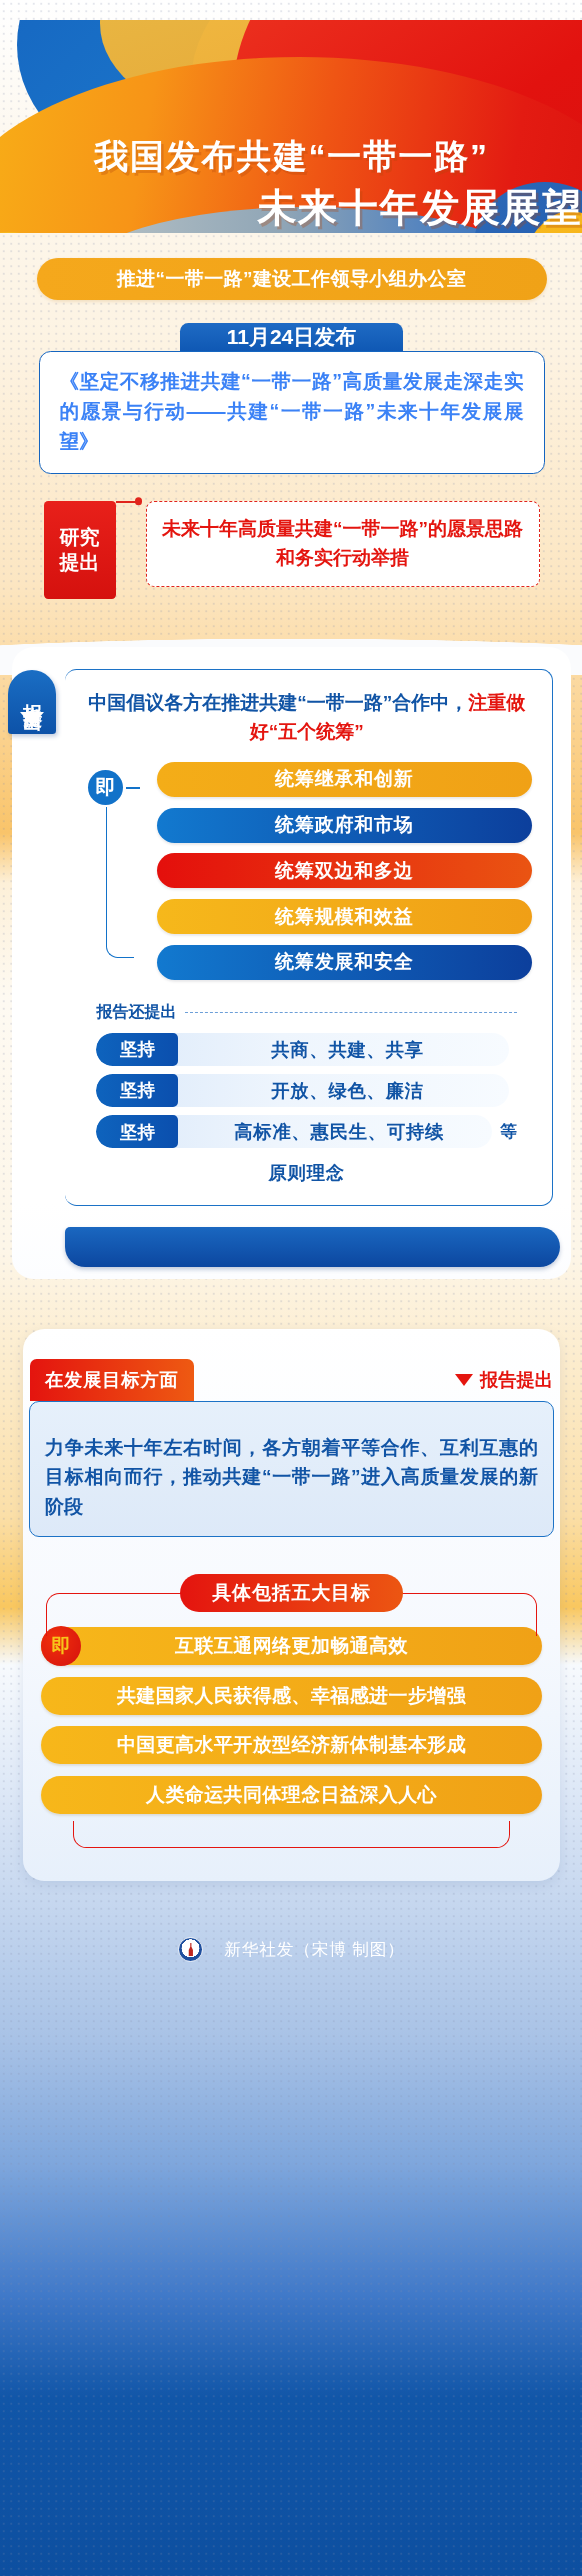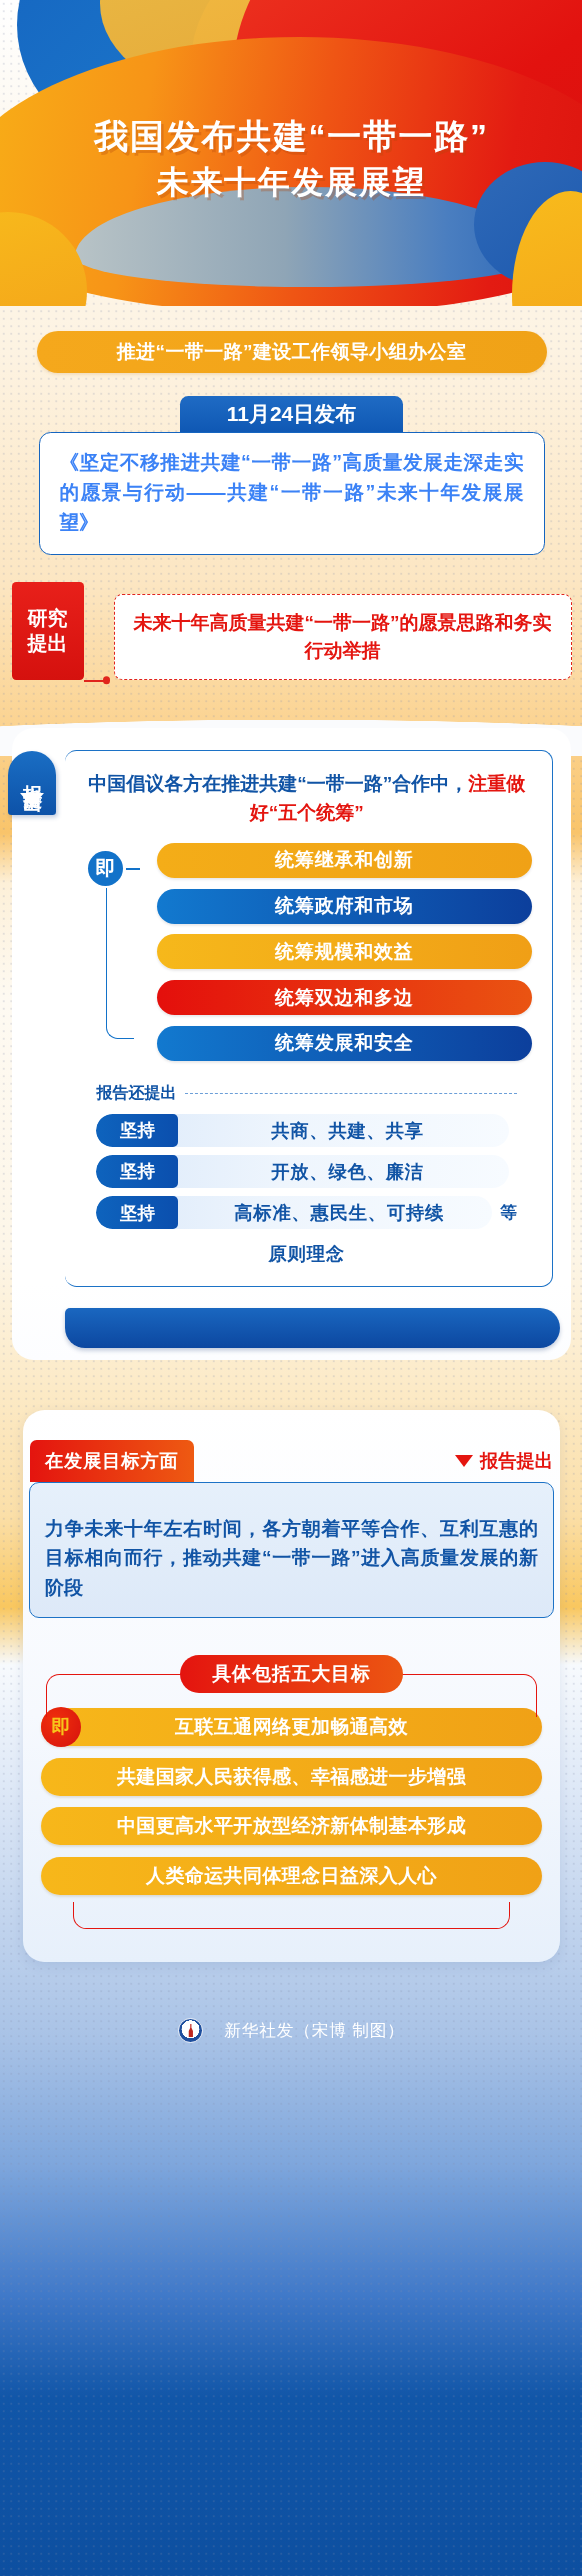--- a/index.html
+++ b/index.html
@@ -28,21 +28,21 @@
   
   .dots {
     position: absolute; inset: 0;
     background-image: radial-gradient(rgba(130,140,170,.22) 0.8px, transparent 0.9px);
     background-size: 7.5px 7.5px;
     pointer-events: none;
     z-index: 1;
   }
 
   
-  .header { position: relative; height: 306px; overflow: hidden; z-index: 3; }
+  .header { position: relative; height: 213px; overflow: hidden; z-index: 3; margin-top: 20px; }
   .blob { position: absolute; border-radius: 50%; }
   .b-blue {
     width: 275px; height: 250px; left: 16.7px; top: -100px;
     background: linear-gradient(135deg,#1565c0 0%,#1a72c8 60%,#8fa4ad 100%);
   }
   .b-gray {
     width: 350px; height: 275px; left: 191px; top: -75px;
     background: linear-gradient(160deg,#b9c2c2 0%,#93a6b4 55%,#5f84ae 100%);
   }
   .b-yellowtop {
@@ -83,41 +83,41 @@
     text-align: center; z-index: 5;
   }
   .title-line {
     color: #fff;
     font-size: 34px;
     font-weight: bold;
     letter-spacing: 1.7px;
     line-height: 1.42;
     text-shadow: 2.5px 3.3px 0 rgba(180,70,10,.30);
   }
-  .title-line.l2 { font-size: 32px; }
+  .title-line.l2 { font-size: 39px; text-align: right; }
 
   
   .content { position: relative; z-index: 4; }
 
   
   .org-pill {
     margin: 25px auto 0;
     width: 510px; height: 42px;
     background: linear-gradient(90deg,#f5a81c 0%,#f0a217 100%);
     border-radius: 21px;
     color: #fff;
     font-size: 19px; font-weight: bold;
     display: flex; align-items: center; justify-content: center;
     letter-spacing: 0.4px;
     box-shadow: 0 1.7px 3.3px rgba(190,120,20,.18);
   }
   
   .date-tab {
     margin: 23px auto 0;
-    width: 223px; height: 36px;
+    width: 223px; height: 28px;
     background: linear-gradient(180deg,#1f6bc4 0%,#0f58b4 100%);
     border-radius: 8.3px 8.3px 0 0;
     color: #fff; font-size: 21px; font-weight: bold;
     display: flex; align-items: center; justify-content: center;
   }
   
   .doc-card {
     margin: 0 auto;
     width: 506px;
     border: 1.7px solid #1565c0;
@@ -129,22 +129,22 @@
     color: #3b82f6;
     font-size: 19.6px;
     font-weight: bold;
     line-height: 1.52;
     text-align: justify;
   }
 
   
   .research-row {
     margin: 27px auto 0;
-    width: 560px;
-    display: flex; align-items: flex-end;
+    width: 496px;
+    display: flex; align-items: flex-start;
     position: relative;
   }
   .research-tag {
     width: 72px; min-height: 98px;
     background: linear-gradient(180deg,#e8201a 0%,#d5110e 100%);
     border-radius: 4.2px;
     color: #fff; font-size: 20px; font-weight: bold;
     display: flex; flex-direction: column;
     align-items: center; justify-content: center;
     line-height: 1.25;
@@ -488,22 +488,22 @@
           <span>中国倡议各方在推进共建“一带一路”合作中，</span><span class="hl">注重做好“五个统筹”</span>
         </div>
 
         <div class="pill-area">
           <div class="ji-circle">即</div>
           <div class="ji-dash"></div>
           <div class="bracket"></div>
           <div class="pills">
             <div class="pill amber">统筹继承和创新</div>
             <div class="pill blue">统筹政府和市场</div>
+            <div class="pill red">统筹双边和多边</div>
             <div class="pill amber2">统筹规模和效益</div>
-            <div class="pill red">统筹双边和多边</div>
             <div class="pill blue2">统筹发展和安全</div>
           </div>
         </div>
 
         <div class="also-head">
           <span class="lbl">报告还提出</span>
           <span class="dash"></span>
         </div>
 
         <div class="persist-row">

